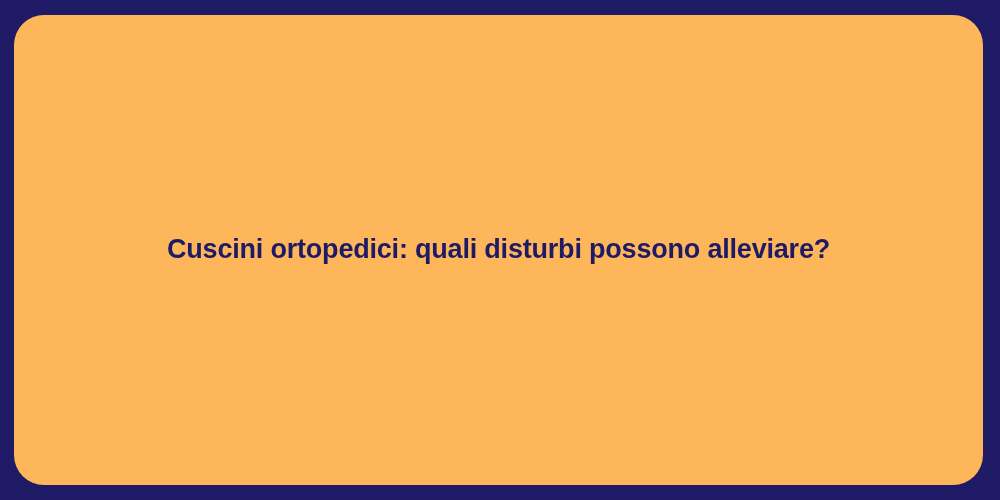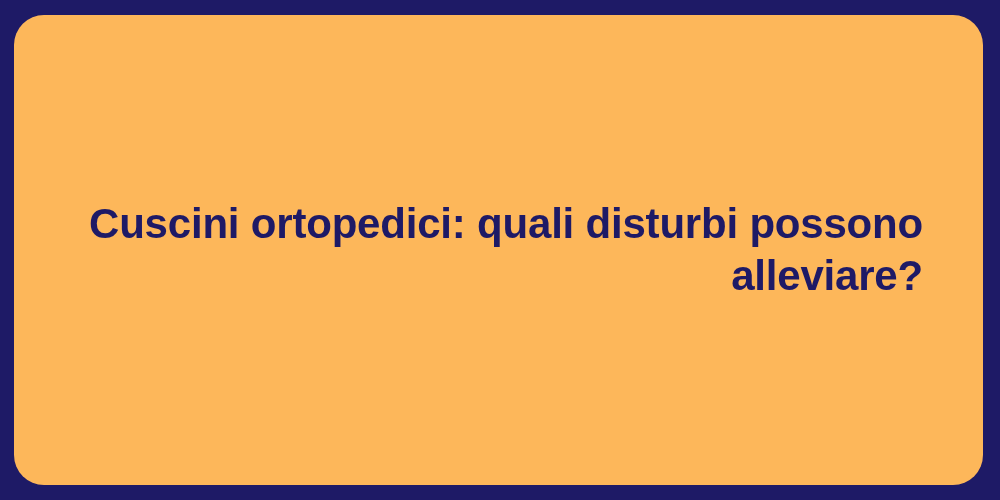--- a/index.html
+++ b/index.html
@@ -37,26 +37,26 @@
     border-radius: 30px;
     display: flex;
     align-items: center;
     justify-content: center;
     padding: 0 60px;
   }
 
   .hero-title {
     margin: 0;
     font-family: "Liberation Sans", "DejaVu Sans", sans-serif;
-    font-size: 42px;
+    font-size: 27px;
     font-weight: 700;
     line-height: 1.25;
     letter-spacing: -0.2px;
     color: #1e1a66;
-    text-align: right;
+    text-align: left;
     word-break: break-word;
   }
 </style>
 </head>
 <body>
 
 <div class="page-frame">
   <div class="hero-card">
     <h1 class="hero-title">Cuscini ortopedici: quali disturbi possono alleviare?</h1>
   </div>

